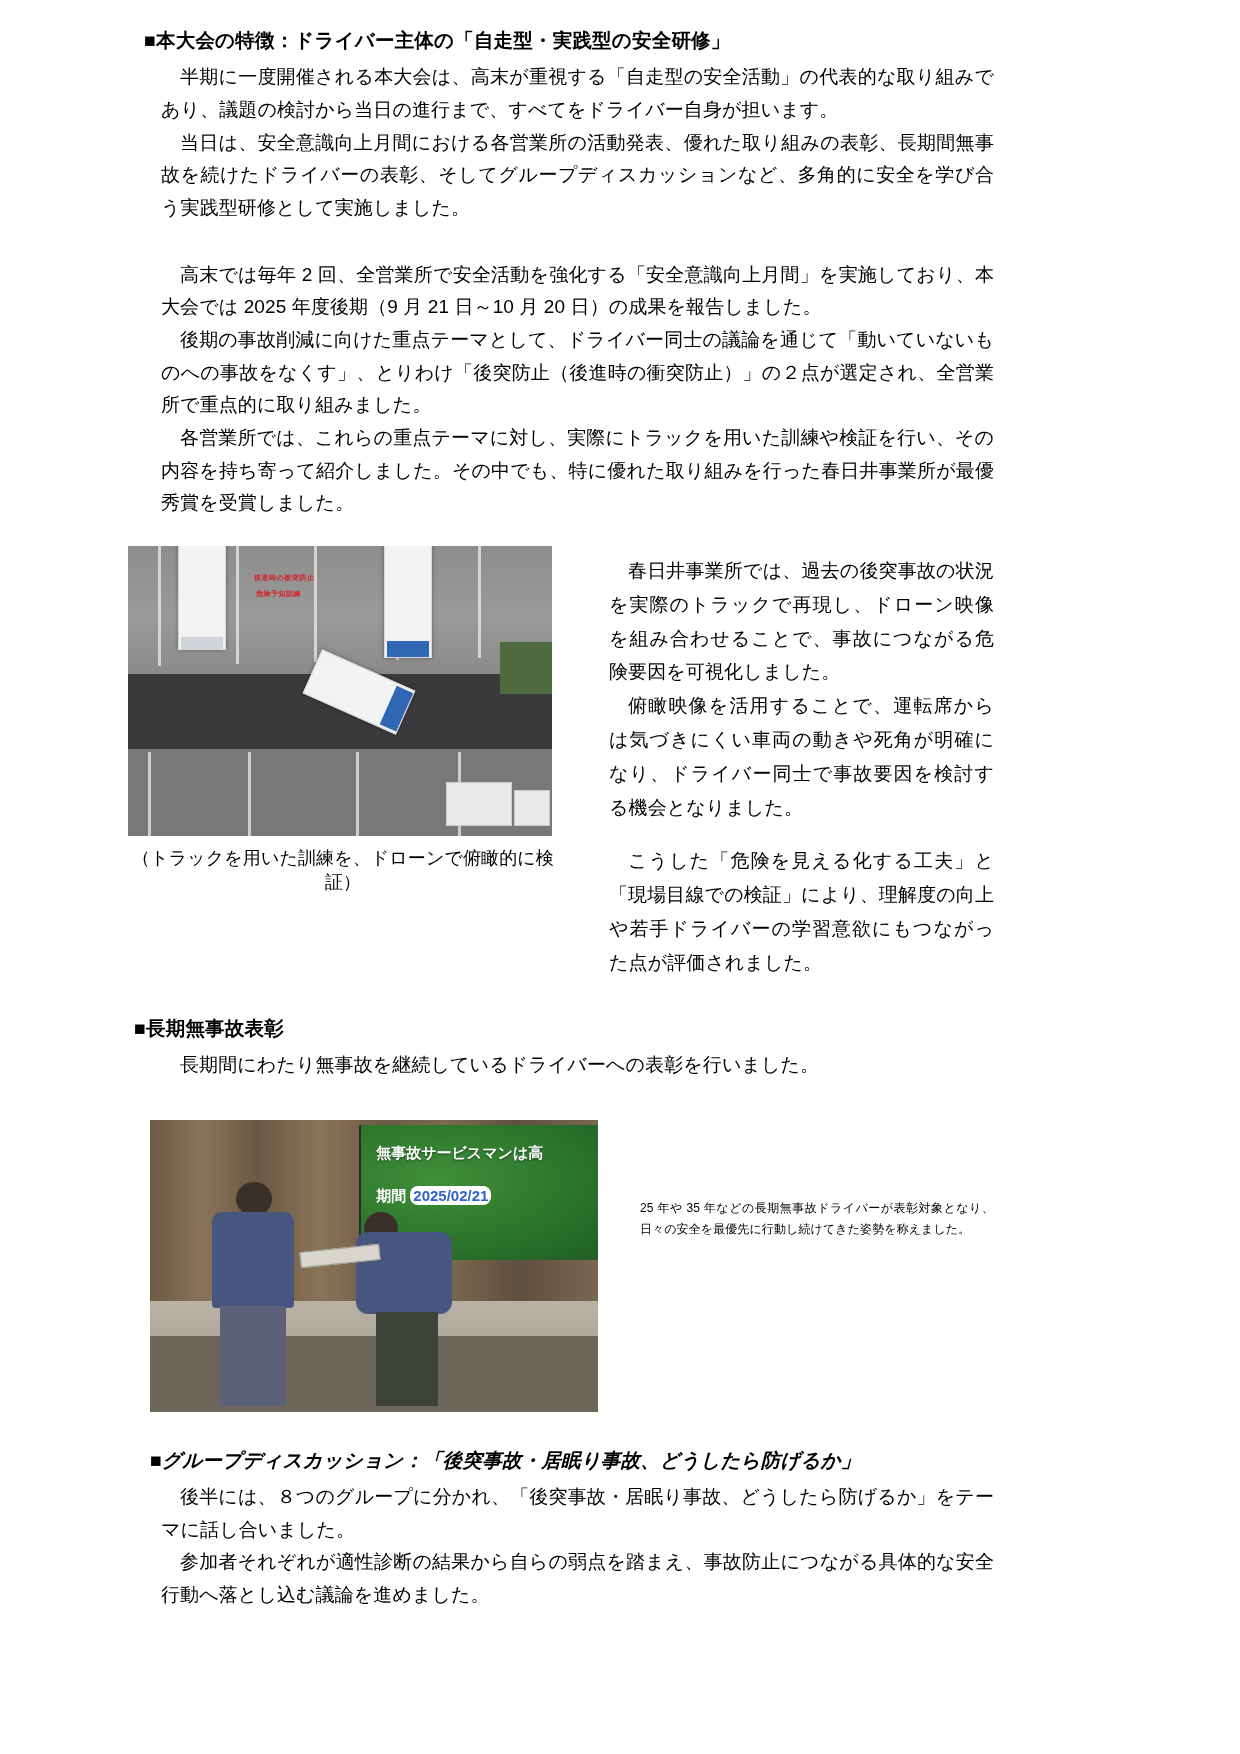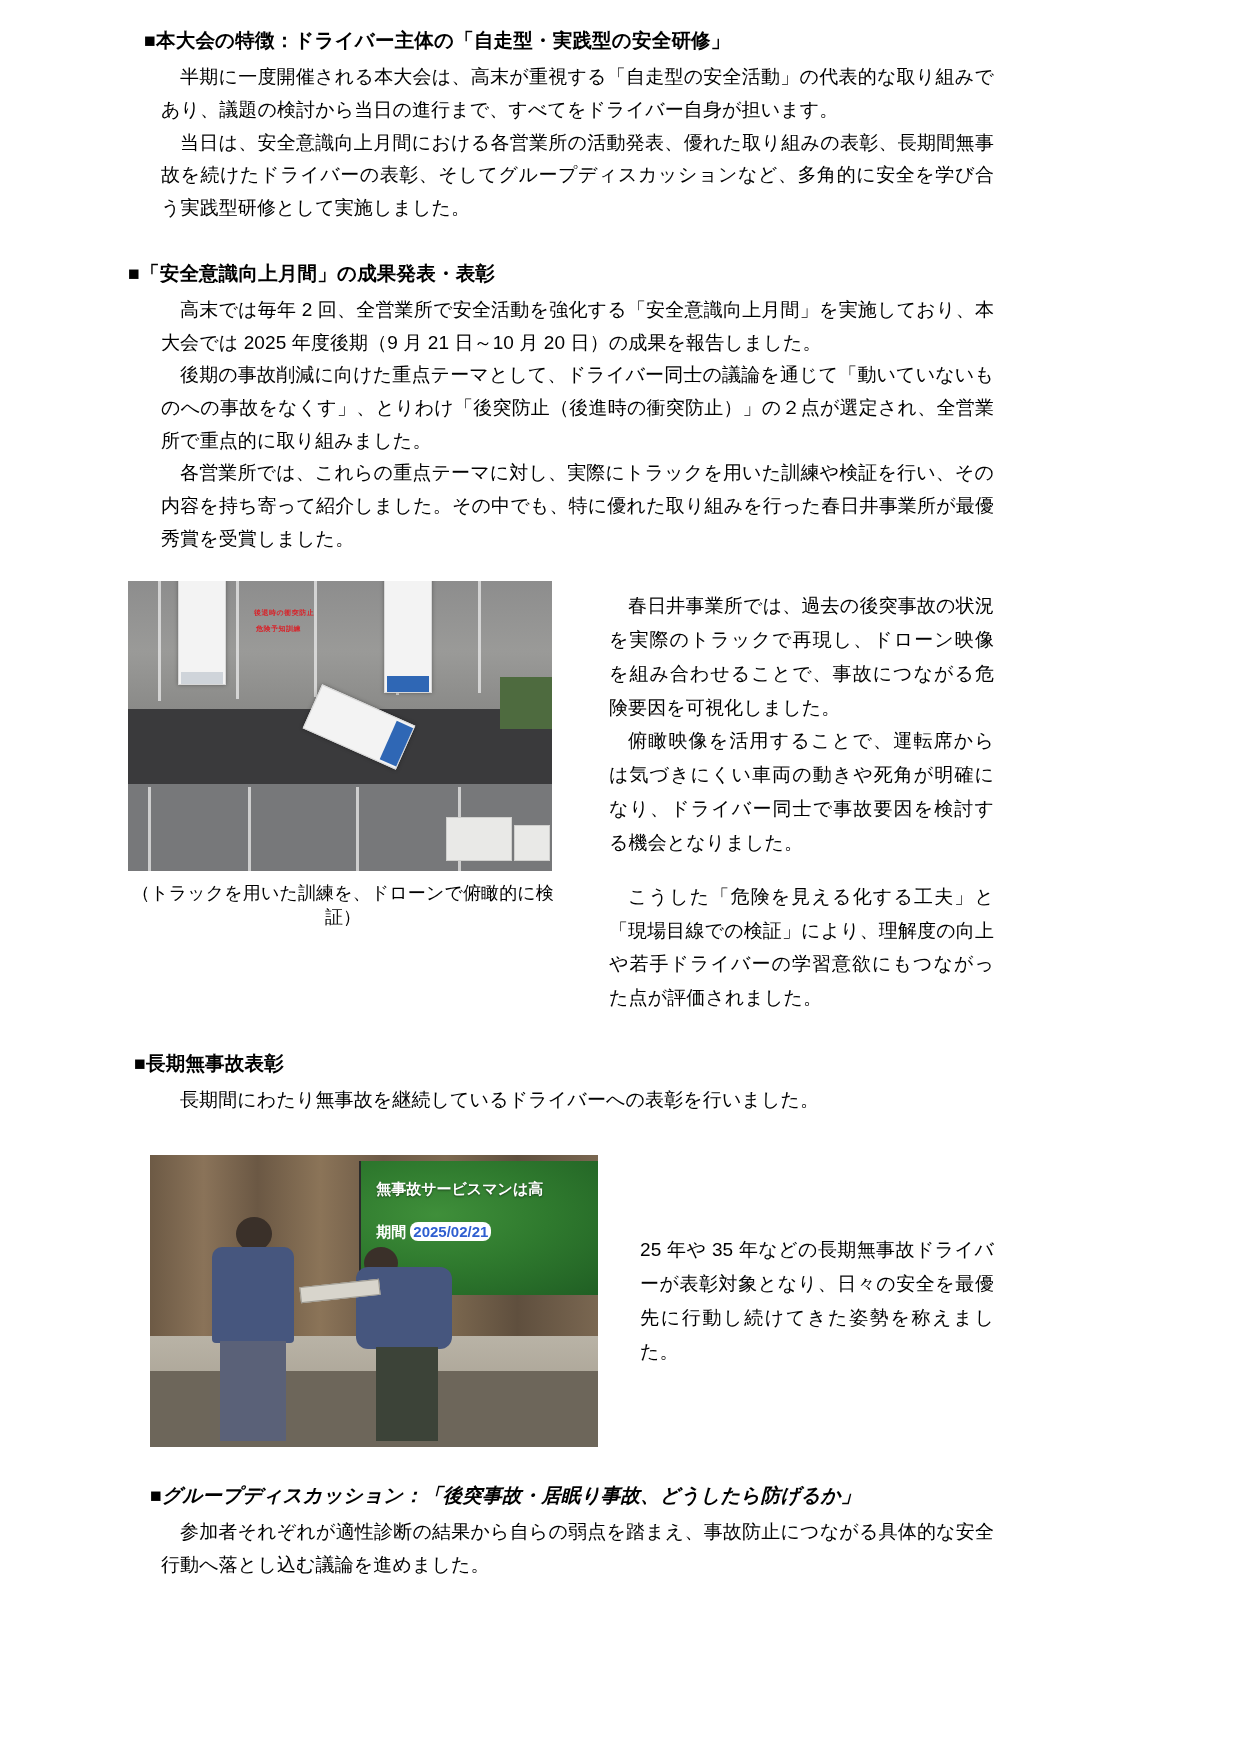--- a/index.html
+++ b/index.html
@@ -194,38 +194,37 @@
   .plaque {
     position: absolute;
     background: #d8d5cc;
     border: 1px solid #9e9b92;
   }
   .award-right {
     flex: 1 1 auto;
     padding-left: 20px;
     padding-top: 78px;
   }
-  .award-right p.para { font-size: 19px; line-height: 1.8; }
+  .award-right p.para { font-size: 12px; line-height: 1.8; }
 </style>
 </head>
 <body>
 
 <div class="page">
   <div class="content">
 
     <div class="block">
       <h2 class="heading indent1">■本大会の特徴：ドライバー主体の「自走型・実践型の安全研修」</h2>
       <p class="para first-indent">半期に一度開催される本大会は、高末が重視する「自走型の安全活動」の代表的な取り組みであり、議題の検討から当日の進行まで、すべてをドライバー自身が担います。</p>
       <p class="para first-indent">当日は、安全意識向上月間における各営業所の活動発表、優れた取り組みの表彰、長期間無事故を続けたドライバーの表彰、そしてグループディスカッションなど、多角的に安全を学び合う実践型研修として実施しました。</p>
     </div>
 
     <div class="gap-lg"></div>
 
     <div class="block">
-      <h2 class="heading indent2">■「安全意識向上月間」の成果発表・表彰</h2>
       <p class="para first-indent">高末では毎年 2 回、全営業所で安全活動を強化する「安全意識向上月間」を実施しており、本大会では 2025 年度後期（9 月 21 日～10 月 20 日）の成果を報告しました。</p>
       <p class="para first-indent">後期の事故削減に向けた重点テーマとして、ドライバー同士の議論を通じて「動いていないものへの事故をなくす」、とりわけ「後突防止（後進時の衝突防止）」の２点が選定され、全営業所で重点的に取り組みました。</p>
       <p class="para first-indent">各営業所では、これらの重点テーマに対し、実際にトラックを用いた訓練や検証を行い、その内容を持ち寄って紹介しました。その中でも、特に優れた取り組みを行った春日井事業所が最優秀賞を受賞しました。</p>
     </div>
 
     <div class="fig-row">
       <div class="fig-col-left">
         <div class="photo-drone">
           <div class="drone-upper"></div>
           <div class="drone-road"></div>
@@ -305,17 +304,18 @@
       </div>
       <div class="award-right">
         <p class="para">25 年や 35 年などの長期無事故ドライバーが表彰対象となり、日々の安全を最優先に行動し続けてきた姿勢を称えました。</p>
       </div>
     </div>
 
     <div class="gap-lg"></div>
 
     <div class="block">
       <h2 class="heading indent4">■グループディスカッション：「後突事故・居眠り事故、どうしたら防げるか」</h2>
+      <p class="para first-indent">後半には、８つのグループに分かれ、「後突事故・居眠り事故、どうしたら防げるか」をテーマに話し合いました。</p>
       <p class="para first-indent">参加者それぞれが適性診断の結果から自らの弱点を踏まえ、事故防止につながる具体的な安全行動へ落とし込む議論を進めました。</p>
     </div>
 
   </div>
 </div>
 
 </body></html>

